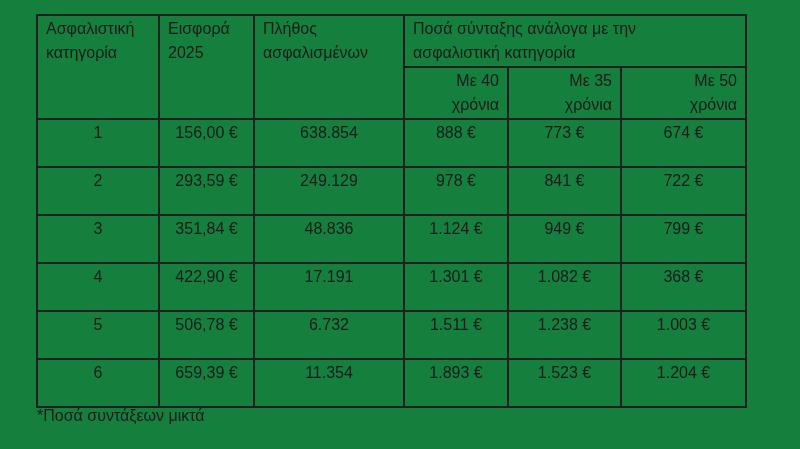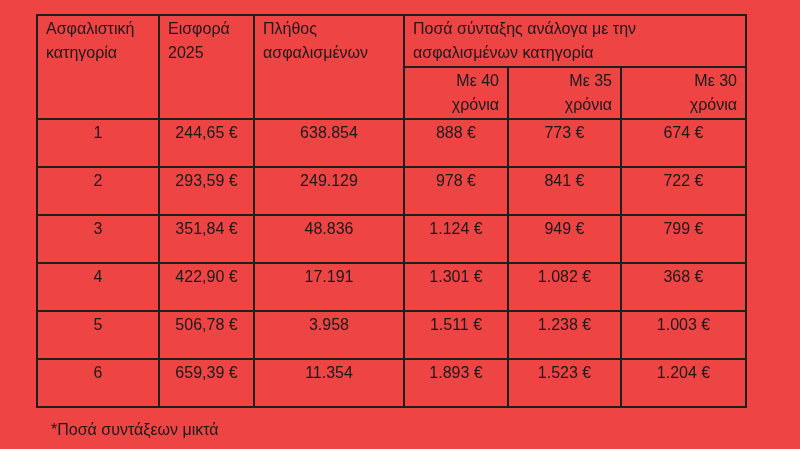--- a/index.html
+++ b/index.html
@@ -1,21 +1,21 @@
 <!DOCTYPE html>
 <html><head>
 <meta charset="utf-8">
 <style>
   * { box-sizing: border-box; }
   html, body { margin: 0; padding: 0; background: #ffffff; }
   .page {
     position: relative;
     width: 800px;
     height: 449px;
-    background: #ef4444;
+    background: #15803d;
     font-family: "Liberation Sans", "DejaVu Sans", sans-serif;
     color: #1a1a1a;
     overflow: hidden;
   }
   table.pension-table {
     position: absolute;
     left: 36px;
     top: 14px;
     width: 709px;
     border-collapse: collapse;
@@ -35,21 +35,21 @@
   .th-left  { text-align: left; }
   .th-right { text-align: right; }
   .pension-table td { text-align: center; }
   thead tr.head-row-1 { height: 48px; }
   thead tr.head-row-2 { height: 48px; }
   tbody tr.data-row   { height: 48px; }
   .footnote {
     position: absolute;
     left: 37px;
     top: 404px;
-    margin: 14px;
+    margin: 0;
     font-size: 16px;
     line-height: 24px;
     color: #1a1a1a;
   }
 </style>
 </head>
 <body>
 
 <div class="page">
 
@@ -64,35 +64,35 @@
     </colgroup>
     <thead>
       <tr class="head-row-1">
         <th class="th-left" rowspan="2">Ασφαλιστική
 κατηγορία</th>
         <th class="th-left" rowspan="2">Εισφορά
 2025</th>
         <th class="th-left" rowspan="2">Πλήθος
 ασφαλισμένων</th>
         <th class="th-left" colspan="3">Ποσά σύνταξης ανάλογα με την
-ασφαλισμένων κατηγορία</th>
+ασφαλιστική κατηγορία</th>
       </tr>
       <tr class="head-row-2">
         <th class="th-right">Με 40
 χρόνια</th>
         <th class="th-right">Με 35
 χρόνια</th>
-        <th class="th-right">Με 30
+        <th class="th-right">Με 50
 χρόνια</th>
       </tr>
     </thead>
     <tbody>
       <tr class="data-row">
         <td>1</td>
-        <td>244,65 €</td>
+        <td>156,00 €</td>
         <td>638.854</td>
         <td>888 €</td>
         <td>773 €</td>
         <td>674 €</td>
       </tr>
       <tr class="data-row">
         <td>2</td>
         <td>293,59 €</td>
         <td>249.129</td>
         <td>978 €</td>
@@ -111,21 +111,21 @@
         <td>4</td>
         <td>422,90 €</td>
         <td>17.191</td>
         <td>1.301 €</td>
         <td>1.082 €</td>
         <td>368 €</td>
       </tr>
       <tr class="data-row">
         <td>5</td>
         <td>506,78 €</td>
-        <td>3.958</td>
+        <td>6.732</td>
         <td>1.511 €</td>
         <td>1.238 €</td>
         <td>1.003 €</td>
       </tr>
       <tr class="data-row">
         <td>6</td>
         <td>659,39 €</td>
         <td>11.354</td>
         <td>1.893 €</td>
         <td>1.523 €</td>

